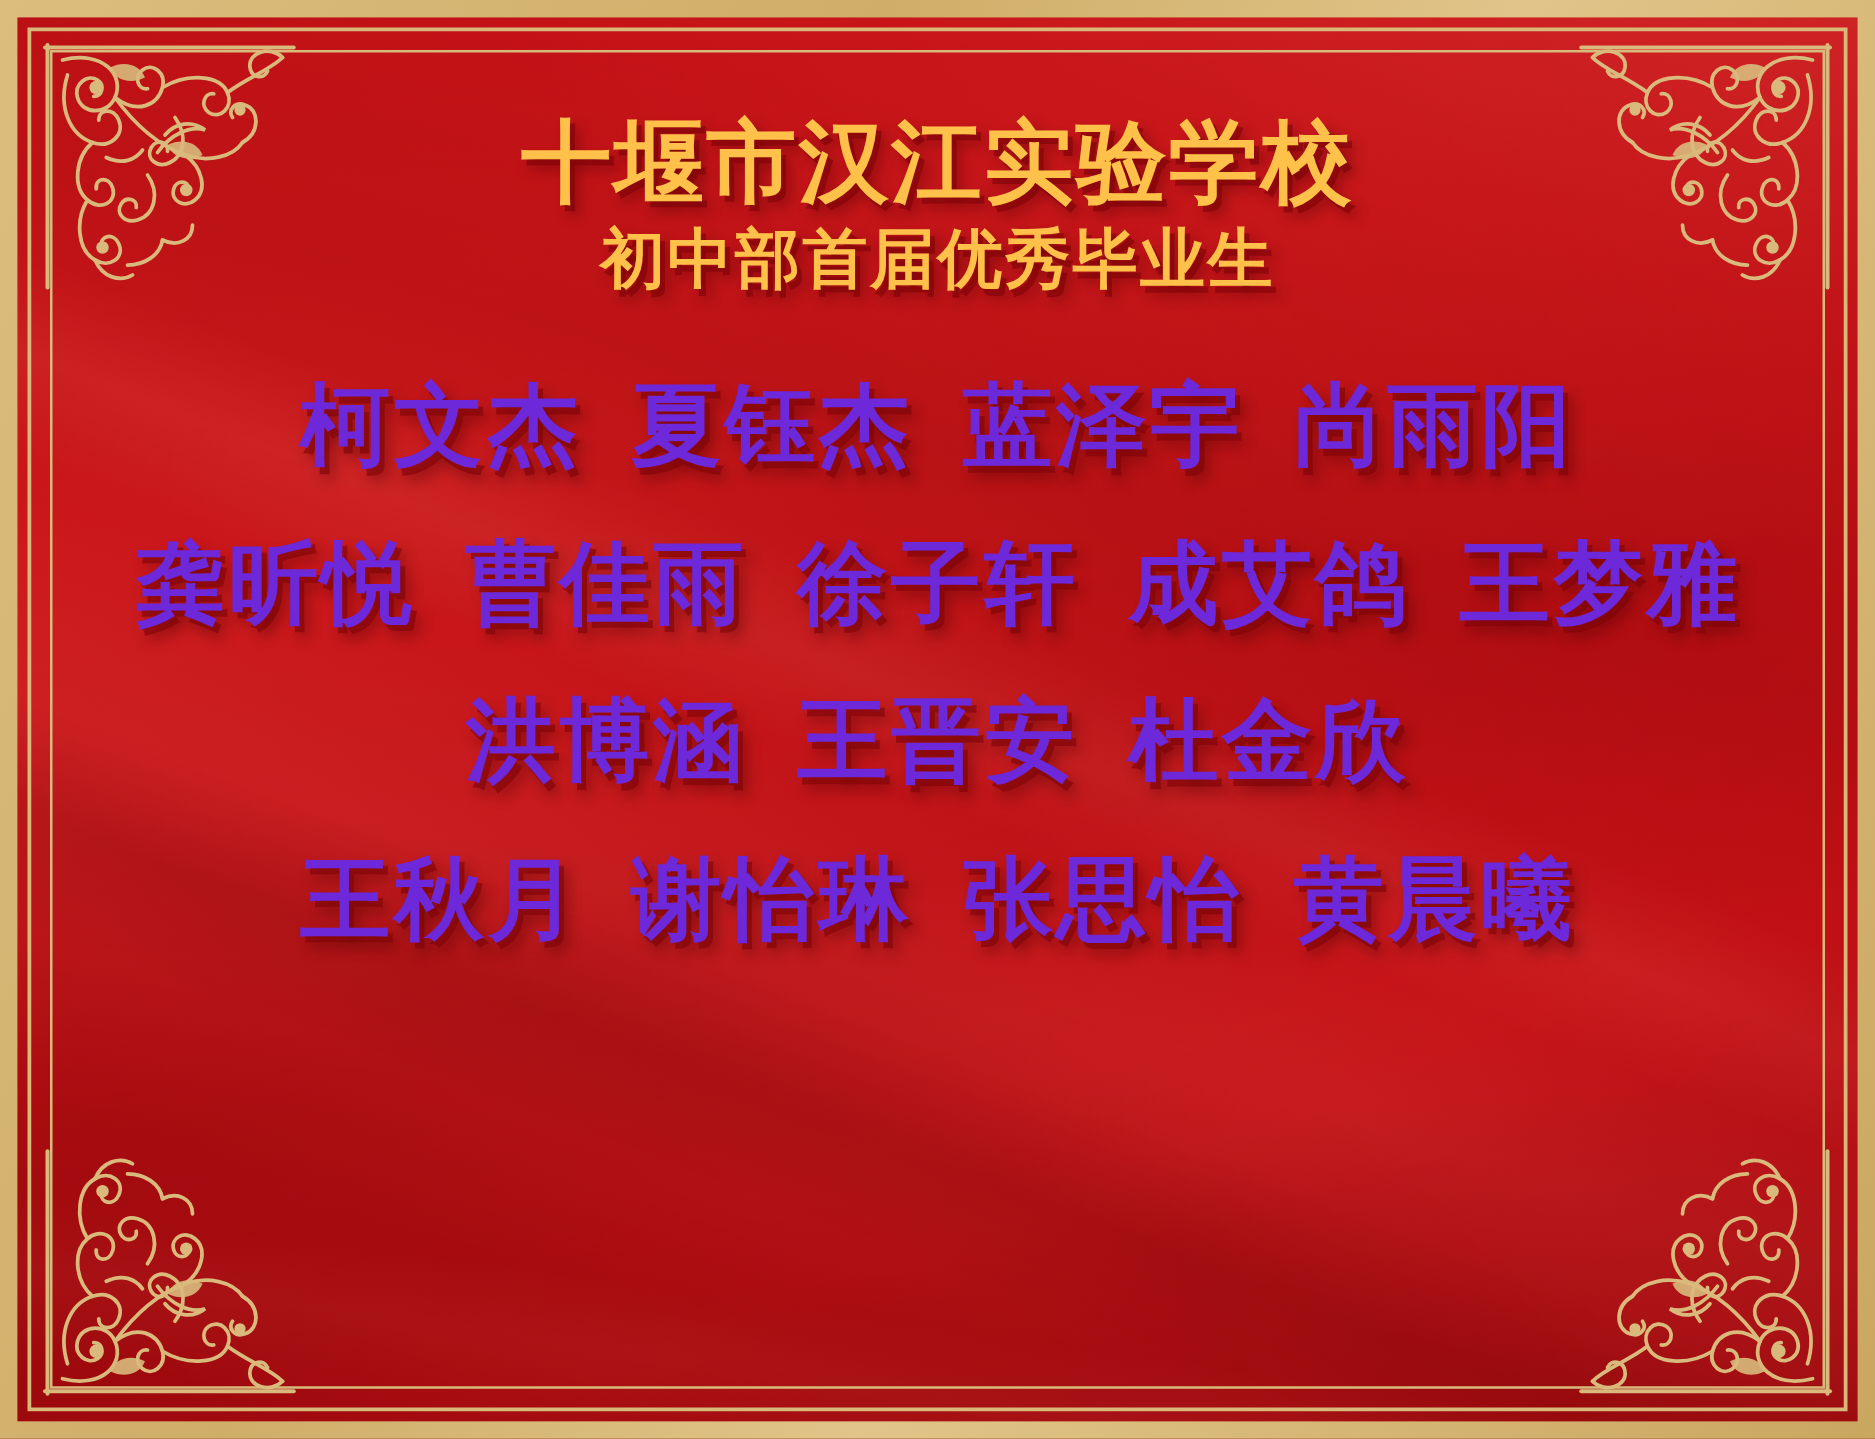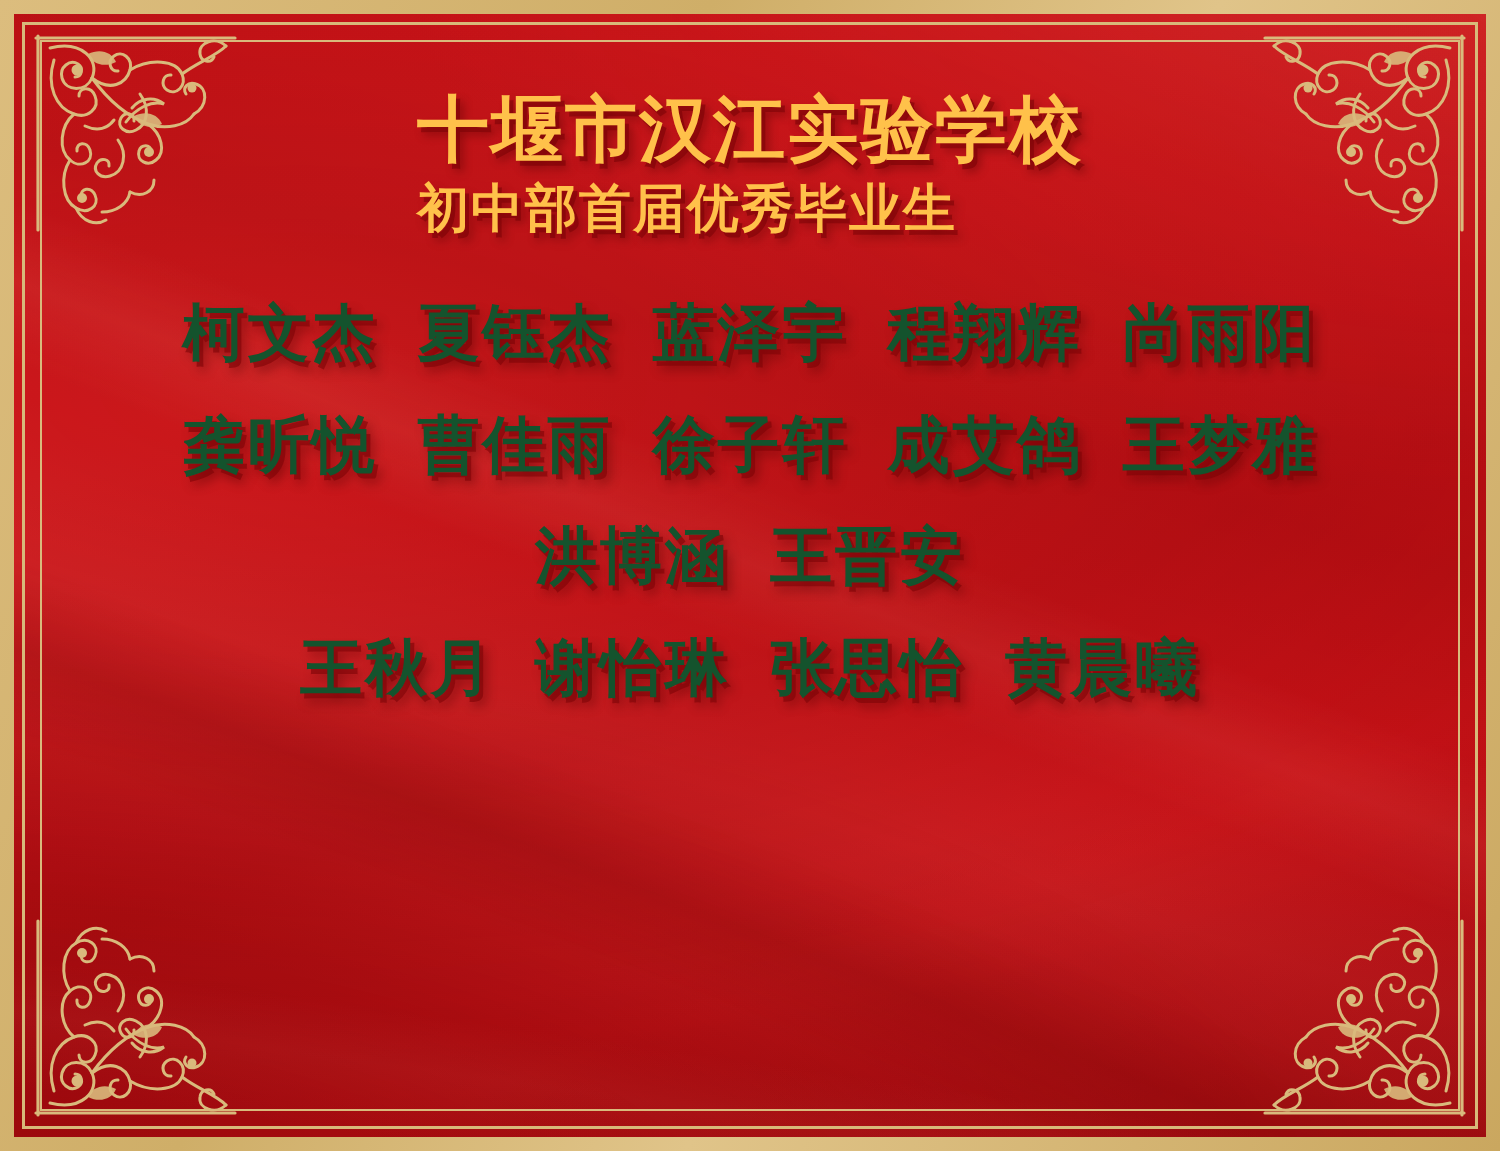--- a/index.html
+++ b/index.html
@@ -87,21 +87,21 @@
 
   .content{
     position:absolute;
     left:0;right:0;top:0;bottom:0;
     display:flex;flex-direction:column;
     align-items:center;
   }
 
   .title{
     margin-top:84px;
-    text-align:left;
+    text-align:center;
     color:#ffc14a;
     font-weight:bold;
     font-size:72px;
     line-height:1.28;
     letter-spacing:2px;
     text-shadow:
       4px 5px 0 rgba(120,2,6,0.55),
       7px 8px 10px rgba(80,0,0,0.45);
   }
   .title .line{display:block;}
@@ -115,23 +115,23 @@
     align-items:center;
   }
   .name-row{
     display:flex;
     justify-content:center;
     align-items:center;
     gap:40px;
     width:1360px;
   }
   .name{
-    color:#14532d;
+    color:#6d28d9;
     font-weight:bold;
-    font-size:62px;
+    font-size:72px;
     line-height:1.45;
     letter-spacing:3px;
     white-space:nowrap;
     text-shadow:
       4px 5px 0 rgba(125,3,6,0.60),
       7px 9px 11px rgba(70,0,0,0.45);
   }
 </style>
 </head>
 <body>
@@ -296,35 +296,35 @@
       <span class="line line1">十堰市汉江实验学校</span>
       <span class="line line2">初中部首届优秀毕业生</span>
     </div>
 
     <div class="names">
 
       <div class="name-row">
         <span class="name">柯文杰</span>
         <span class="name">夏钰杰</span>
         <span class="name">蓝泽宇</span>
-        <span class="name">程翔辉</span>
         <span class="name">尚雨阳</span>
       </div>
 
       <div class="name-row">
         <span class="name">龚昕悦</span>
         <span class="name">曹佳雨</span>
         <span class="name">徐子轩</span>
         <span class="name">成艾鸽</span>
         <span class="name">王梦雅</span>
       </div>
 
       <div class="name-row">
         <span class="name">洪博涵</span>
         <span class="name">王晋安</span>
+        <span class="name">杜金欣</span>
       </div>
 
       <div class="name-row">
         <span class="name">王秋月</span>
         <span class="name">谢怡琳</span>
         <span class="name">张思怡</span>
         <span class="name">黄晨曦</span>
       </div>
 
     </div>

